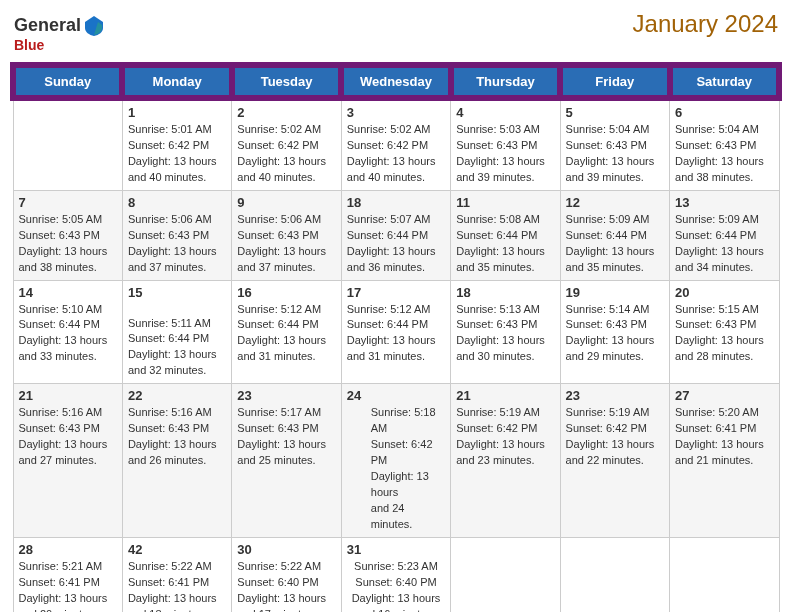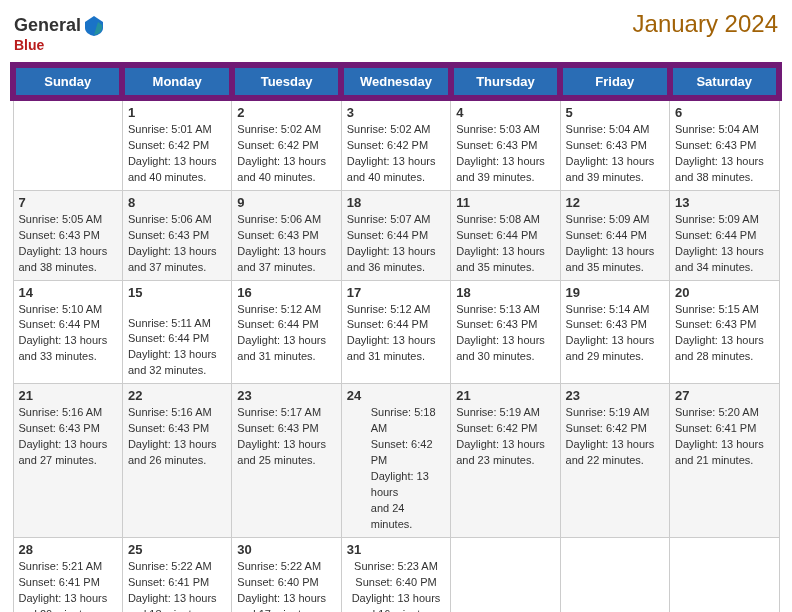--- a/index.html
+++ b/index.html
@@ -326,21 +326,21 @@
       </tr>
       <tr>
         <td>
           <span class="day-number">28</span>
           <div class="day-info" style="white-space: pre-line;">Sunrise: 5:21 AM
 Sunset: 6:41 PM
 Daylight: 13 hours
 and 20 minutes.</div>
         </td>
         <td>
-          <span class="day-number">25</span>
+          <span class="day-number">42</span>
           <div class="day-info" style="white-space: pre-line;">Sunrise: 5:22 AM
 Sunset: 6:41 PM
 Daylight: 13 hours
 and 18 minutes.</div>
         </td>
         <td>
           <span class="day-number">30</span>
           <div class="day-info" style="white-space: pre-line;">Sunrise: 5:22 AM
 Sunset: 6:40 PM
 Daylight: 13 hours

